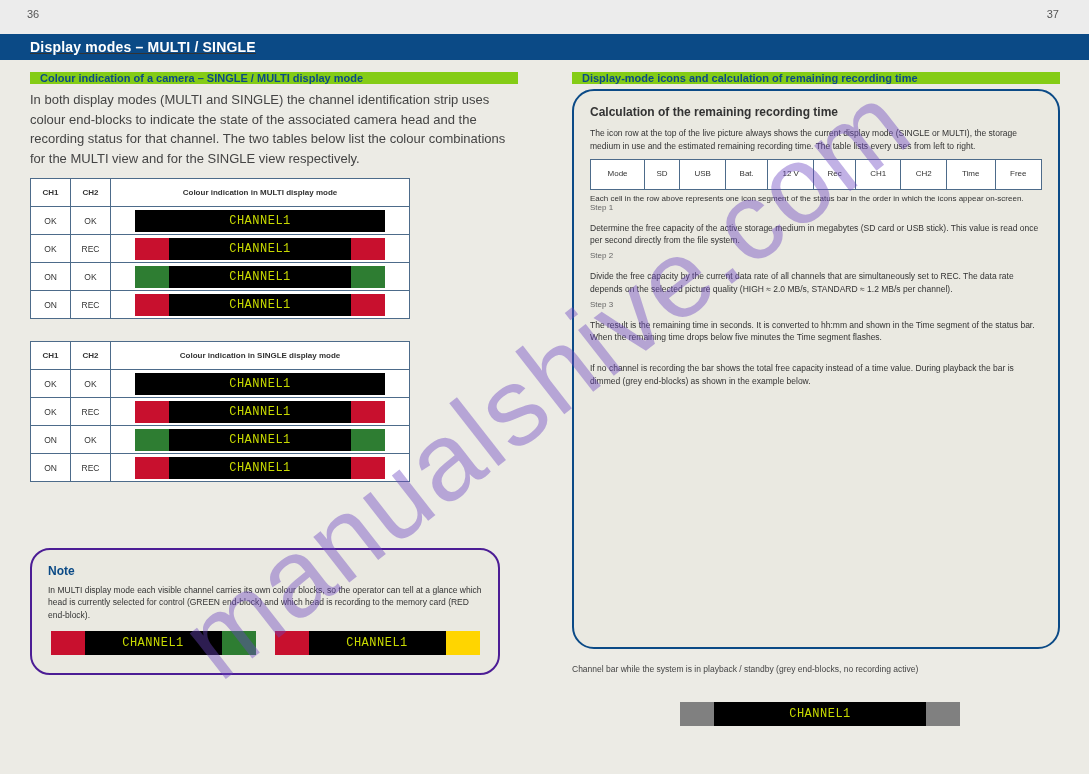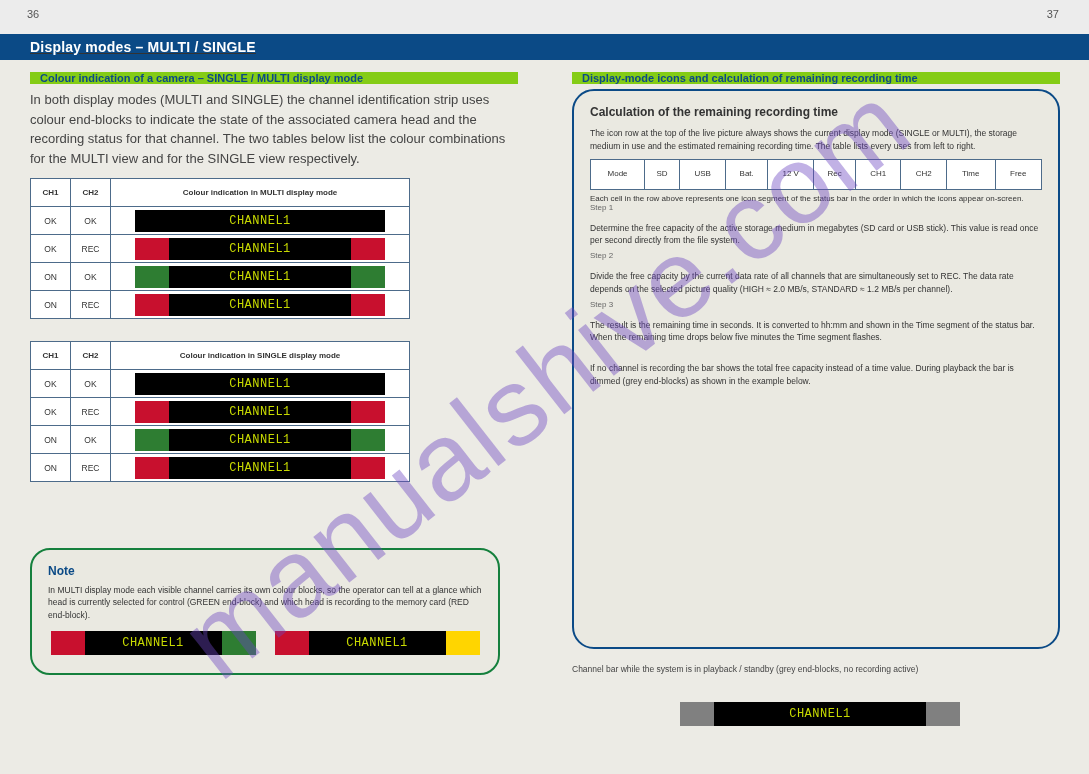--- a/index.html
+++ b/index.html
@@ -32,21 +32,21 @@
   .ch-strip .end { width: 34px; }
   .ch-strip .center { flex: 1; background: #000; color: #c7d900; display: flex; align-items: center; justify-content: center; font-size: 12px; font-family: "Courier New", monospace; letter-spacing: .5px; text-align: center; }
   .end.red { background: #c8102e; }
   .end.green { background: #2e7d32; }
   .end.yellow { background: #ffd500; }
   .end.gray { background: #808080; }
   .end.black { background: #000; }
 
   .rounded-box { border: 2px solid #0b4a86; border-radius: 22px; background: #eae9e1; padding: 14px 16px; position: relative; }
 
-  .notebox { position: absolute; left: 30px; top: 548px; width: 470px; border: 2px solid #15803d; border-radius: 20px; background: #eae9e1; padding: 14px 16px 18px; }
+  .notebox { position: absolute; left: 30px; top: 548px; width: 470px; border: 2px solid #4c1d95; border-radius: 20px; background: #eae9e1; padding: 14px 16px 18px; }
   .notebox h4 { font-size: 12px; font-weight: 700; color: #0b4a86; margin-bottom: 6px; }
   .notebox p { font-size: 8.5px; line-height: 1.45; margin-bottom: 4px; }
   .notebox .striprow { display: flex; gap: 14px; margin-top: 10px; }
   .notebox .ch-strip { width: 205px; height: 24px; }
 
   .right .rounded-box { min-height: 560px; }
   .calc-title { font-size: 12px; font-weight: 700; margin-bottom: 8px; }
   .calc-text { font-size: 8.5px; line-height: 1.5; margin: 6px 0; }
   table.calc { border-collapse: collapse; width: 100%; font-size: 8px; }
   table.calc td { border: 1px solid #4d6b8a; height: 30px; text-align: center; background: #fff; padding: 2px; line-height: 1.2; }

